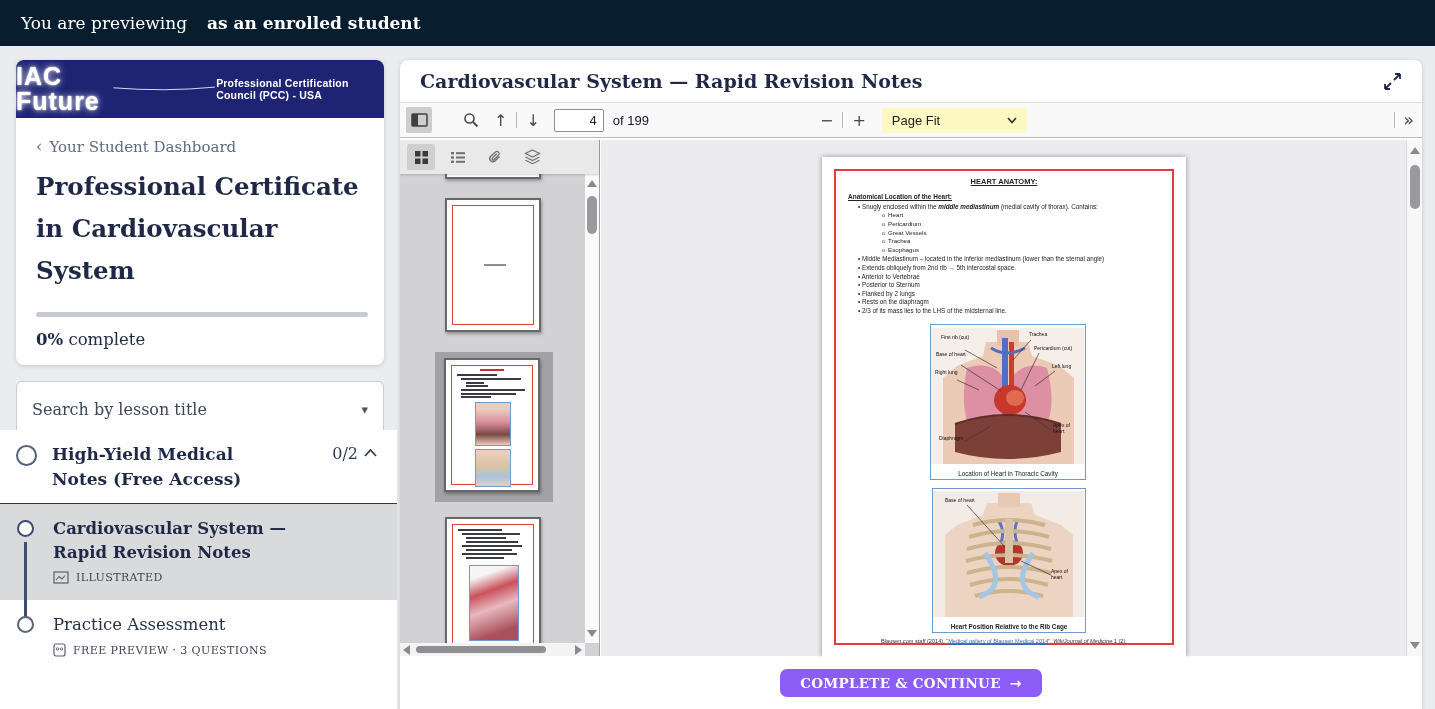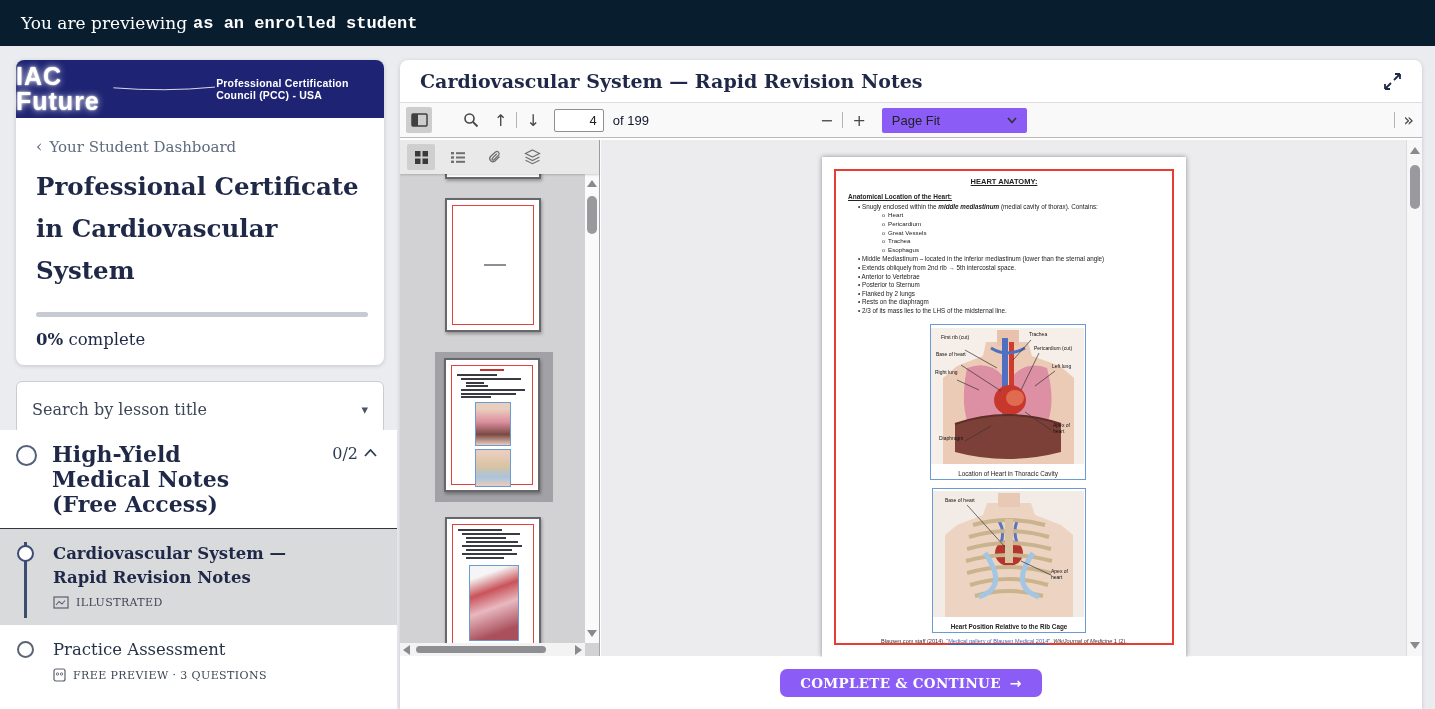--- a/index.html
+++ b/index.html
@@ -3,21 +3,21 @@
 <meta charset="utf-8">
 <style>
   * { margin:0; padding:0; box-sizing:border-box; }
   html,body { width:1435px; height:709px; overflow:hidden; }
   body { font-family:"DejaVu Serif", serif; }
   #app { position:relative; width:1435px; height:709px; background:#eaecef; overflow:hidden; }
 
   
   .topbar { position:absolute; left:0; top:0; width:1435px; height:46px; background:#081d2e;
             display:flex; align-items:center; padding-left:21px; color:#fff; font-size:17px; }
-  .topbar b { margin-left:6px;font-family:Liberation Mono, monospace; }
+  .topbar b { margin-left:20px; }
 
   
   .side-card { position:absolute; left:16px; top:60px; width:368px; height:305px; background:#fff;
                border-radius:8px; box-shadow:0 1px 4px rgba(20,30,60,.18); }
   .logo-banner { height:58px; background:#1e2473; border-radius:8px 8px 0 0;
                  display:flex; flex-direction:row; align-items:center; justify-content:center;
                  font-family:"Liberation Sans", sans-serif; color:#fff; }
   .logo-title { font-size:25px; font-weight:bold; letter-spacing:1px;
                 text-shadow:0 0 7px rgba(255,255,255,.95), 0 0 2px #fff; line-height:25px; }
   .logo-swoosh { width:150px; height:7px; margin:1px 0 2px; }
@@ -33,21 +33,21 @@
   .search-box { position:absolute; left:16px; top:381px; width:368px; height:56px; background:#fff;
                 border:1px solid #c9cdd3; border-radius:6px; display:flex; align-items:center;
                 padding:0 15px; cursor:pointer; }
   .search-label { font-size:16px; color:#3c4656; }
   .search-caret { margin-left:auto; color:#4a5568; font-size:13px; }
 
   
   .lessons { position:absolute; left:0; top:430px; width:397px; height:279px; background:#fff; }
   .section-row { display:flex; align-items:flex-start; padding:12px 14px 0 16px; cursor:pointer; }
   .circle-lg { width:21px; height:21px; min-width:21px; border:2px solid #53607a; border-radius:50%; margin-top:3px; background:#fff; }
-  .section-title { margin-left:15px; width:220px; font-size:22px; font-weight:bold; color:#1f2947; line-height:25px; }
+  .section-title { margin-left:15px; width:220px; font-size:17px; font-weight:bold; color:#1f2947; line-height:25px; }
   .section-count { margin:2px 6px 0 auto; font-size:16px; color:#2e3c55; }
   .section-chev { margin-top:7px; margin-right:6px; }
   .section-divider { margin-top:11px; border-top:1.5px solid #31363f; width:100%; }
   .lesson-row { position:relative; display:flex; align-items:flex-start; padding:13px 14px 13px 17px; cursor:pointer; }
   .lesson-row.selected { background:#d9dadc; padding-bottom:16px; }
   .circle-sm { width:17px; height:17px; min-width:17px; border:2px solid #3c4c76; border-radius:50%; background:#fff; margin-top:3px; position:relative; z-index:2; }
   .lesson-row:not(.selected) .circle-sm { border-color:#5a6474; }
   .lesson-body { margin-left:19px; }
   .lesson-title { font-size:16.5px; font-weight:bold; color:#1f2947; line-height:24px; width:270px; }
   .lesson-title.normal { font-weight:normal; color:#273247; }
@@ -66,21 +66,21 @@
                  font-family:"Liberation Sans", sans-serif; color:#474747; }
   .tb-left { position:absolute; left:6px; top:0; height:34px; display:flex; align-items:center; }
   .tb-btn { width:26px; height:26px; display:flex; align-items:center; justify-content:center; border-radius:2px; cursor:pointer; }
   .tb-btn.active { background:#cdcdcd; }
   .tb-glyph { font-size:16px; cursor:pointer; color:#474747; font-family:"DejaVu Sans", sans-serif; }
   .tb-sep { width:1px; height:16px; background:#b5b5b5; margin:0 9px; }
   .page-input { width:50px; height:23px; border:1px solid #8f8f8f; border-radius:2px; background:#fff;
                 text-align:right; padding-right:6px; font-size:13px; font-family:"Liberation Sans", sans-serif; color:#222; }
   .page-total { margin-left:9px; font-size:13px; color:#0f172a; }
   .tb-mid { position:absolute; left:420px; top:0; height:34px; display:flex; align-items:center; }
-  .zoom-select { margin-left:16px; width:145px; height:25px; background:#8b5cf6; border-radius:2px;
+  .zoom-select { margin-left:16px; width:145px; height:25px; background:#fef9c3; border-radius:2px;
                  display:flex; align-items:center; padding:0 10px; font-size:13px; color:#222; cursor:pointer; }
   .zoom-select svg { margin-left:auto; }
   .tb-right { position:absolute; right:8px; top:0; height:34px; display:flex; align-items:center; }
 
   
   .viewer { position:absolute; left:0; top:80px; width:1022px; height:615px; border-bottom:1px solid #c9c9c9; overflow:hidden; }
 
   .thumb-panel { position:absolute; left:0; top:0; width:200px; height:516px; background:#d2d2d5; border-right:1px solid #a3a3a6; }
   .tabrow { position:relative; z-index:5; height:34px; background:#e9e9ea; box-shadow:0 1px 2px rgba(0,0,0,.18);
             display:flex; align-items:center; gap:9px; padding-left:7px; }

